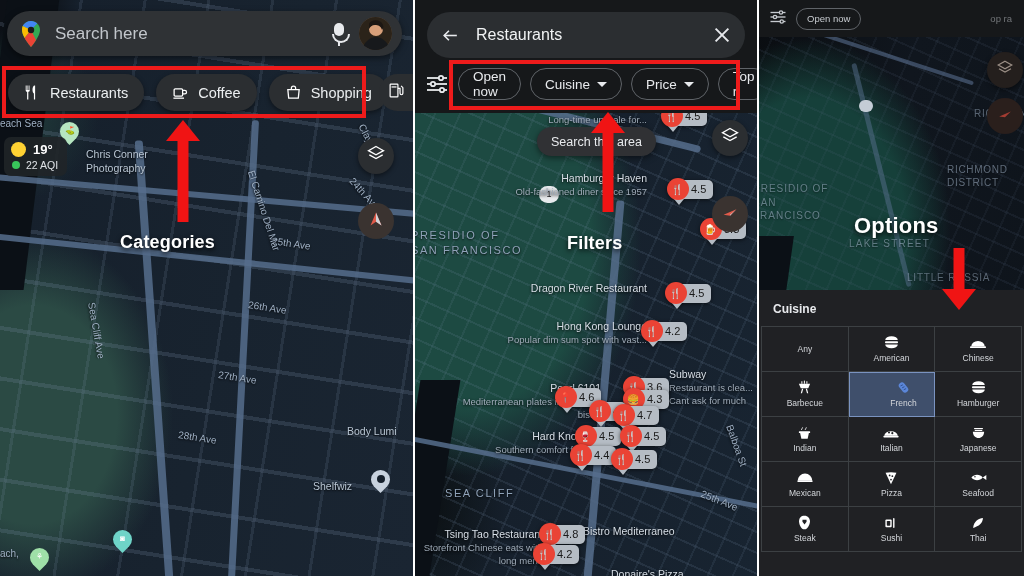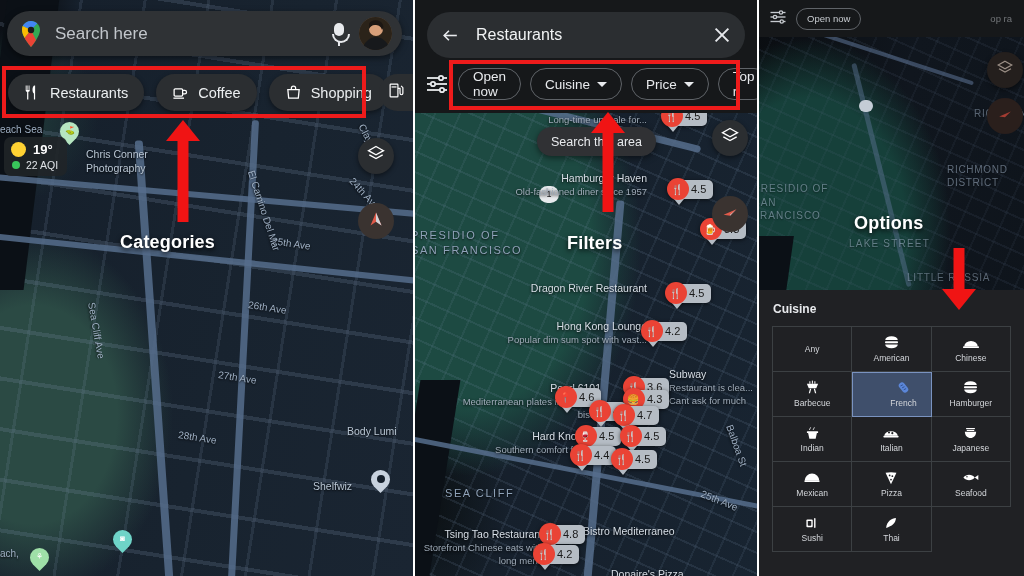--- a/index.html
+++ b/index.html
@@ -162,21 +162,21 @@
                 border-left:5px solid transparent; border-right:5px solid transparent;
                 border-top:6px solid #b5bcc4; }
 
   .poiname { position:absolute; color:#d7dee6; font-size:10.5px; text-align:right; z-index:13;
              text-shadow:0 1px 3px rgba(0,0,0,.95); line-height:1.25; white-space:nowrap; }
   .poidesc { color:#9fabb8; font-size:9.5px; }
 
   
   .sheet { position:absolute; left:0; bottom:0; width:265px; height:286px; background:#202124; z-index:30; }
   .sheet h3 { color:#e8eaed; font-size:12px; font-weight:bold; padding:12px 0 10px 14px; }
-  .cgrid { display:grid; grid-template-columns:repeat(3,1fr); width:239px; margin:0 auto;
+  .cgrid { display:grid; grid-template-columns:repeat(3,1fr); width:261px; margin:0 auto;
            border-top:1px solid #3c4043; border-left:1px solid #3c4043; }
   .cell { height:45px; border-right:1px solid #3c4043; border-bottom:1px solid #3c4043;
           display:flex; flex-direction:column; align-items:center; justify-content:center; gap:3px; }
   .cell.sel { background:#3f4f6b; outline:1px solid #7a93c0; outline-offset:-1px;padding-left:24px; }
   .cell .ci { height:15px; display:flex; align-items:center; justify-content:center; color:#fff; }
   .cell .cl { color:#d4d7db; font-size:8.5px; }
 
   
   .rtop { position:absolute; left:0; top:0; width:265px; height:37px; background:#16181a; z-index:25;
           display:flex; align-items:center; padding-left:10px; gap:9px; }
@@ -203,21 +203,21 @@
       <div class="mlabel" style="left:345px; top:188px; transform:rotate(48deg);">24th Ave</div>
       <div class="mlabel" style="left:272px; top:238px; transform:rotate(8deg);">25th Ave</div>
       <div class="mlabel" style="left:248px; top:302px; transform:rotate(9deg);">26th Ave</div>
       <div class="mlabel" style="left:218px; top:372px; transform:rotate(9deg);">27th Ave</div>
       <div class="mlabel" style="left:178px; top:432px; transform:rotate(9deg);">28th Ave</div>
       <div class="mlabel" style="left:222px; top:205px; transform:rotate(72deg);">El Camino Del Mar</div>
       <div class="mlabel" style="left:68px; top:325px; transform:rotate(80deg);">Sea Cliff Ave</div>
       <div class="mlabel poi" style="left:347px; top:425px;">Body Lumi</div>
       <div class="mlabel poi" style="left:313px; top:480px;">Shelfwiz</div>
       <div class="mlabel poi" style="left:86px; top:148px; width:80px; white-space:normal; line-height:1.3;">Chris Conner Photography</div>
-      <div class="mlabel" style="left:0px; top:124px;">each Sea</div>
+      <div class="mlabel" style="left:0px; top:118px;">each Sea</div>
       <div class="mlabel" style="left:0px; top:548px;">ach,</div>
       <div class="mlabel" style="left:0px; top:565px;margin-top:28px;">isco</div>
 
       <div class="pin" style="left:371px; top:470px;">
         <div class="body" style="background:#c8d2de;"></div>
           <div class="gl" style="background:#16202c;border-radius:50%;"></div>
       </div>
       <div class="pin" style="left:113px; top:530px;">
         <div class="body" style="background:#6fd4c8;"></div>
           <div class="gl">◙</div>
@@ -564,21 +564,21 @@
             <path d="M2 18h20"></path>
           <circle cx="16" cy="6" r="2.2" fill="#16181a"></circle>
             <circle cx="8" cy="12" r="2.2" fill="#16181a"></circle>
             <circle cx="17" cy="18" r="2.2" fill="#16181a"></circle>
         </svg>
       </span>
       <span class="mini">Open now</span>
       <span class="mini" style="border:none; opacity:.5; position:absolute; right:2px;">op ra</span>
     </div>
 
-    <div class="annot" style="left:95px; top:213px; font-size:18px;">Options</div>
+    <div class="annot" style="left:95px; top:213px; font-size:22px;">Options</div>
     <div class="redarrow down" style="left:183px; top:248px; width:34px; height:62px;">
       <span class="shaft"></span>
         <span class="head"></span>
     </div>
 
     <div class="sheet">
       <h3>Cuisine</h3>
       <div class="cgrid">
 
         <div class="cell">
@@ -696,20 +696,29 @@
                 <path d="M2 6c4-5 12-5 16 0-4 5-12 5-16 0z"></path>
                 <path d="M18 6l5-3.5v7z"></path>
                 <circle cx="7" cy="5" r="1" fill="#202124"></circle>
               </svg>
             </span>
           <span class="cl">Seafood</span>
         </div>
 
         <div class="cell">
           <span class="ci">
+              <svg width="13" height="15" viewBox="0 0 18 22" fill="#fff">
+                <path d="M9 1c5 0 8 4 8 8s-3 12-8 12S1 14 1 9 4 1 9 1z"></path>
+                <path d="M6 7h6v3l-3 4-3-4z" fill="#202124"></path>
+              </svg>
+            </span>
+          <span class="cl">Steak</span>
+        </div>
+        <div class="cell">
+          <span class="ci">
               <svg width="14" height="14" viewBox="0 0 20 20" fill="#fff">
                 <rect x="2" y="5" width="9" height="11" rx="1.5"></rect>
                 <rect x="4" y="7" width="5" height="7" rx="1" fill="#202124"></rect>
                 <rect x="13" y="3" width="2" height="14" rx="1"></rect>
               </svg>
             </span>
           <span class="cl">Sushi</span>
         </div>
         <div class="cell">
           <span class="ci">

